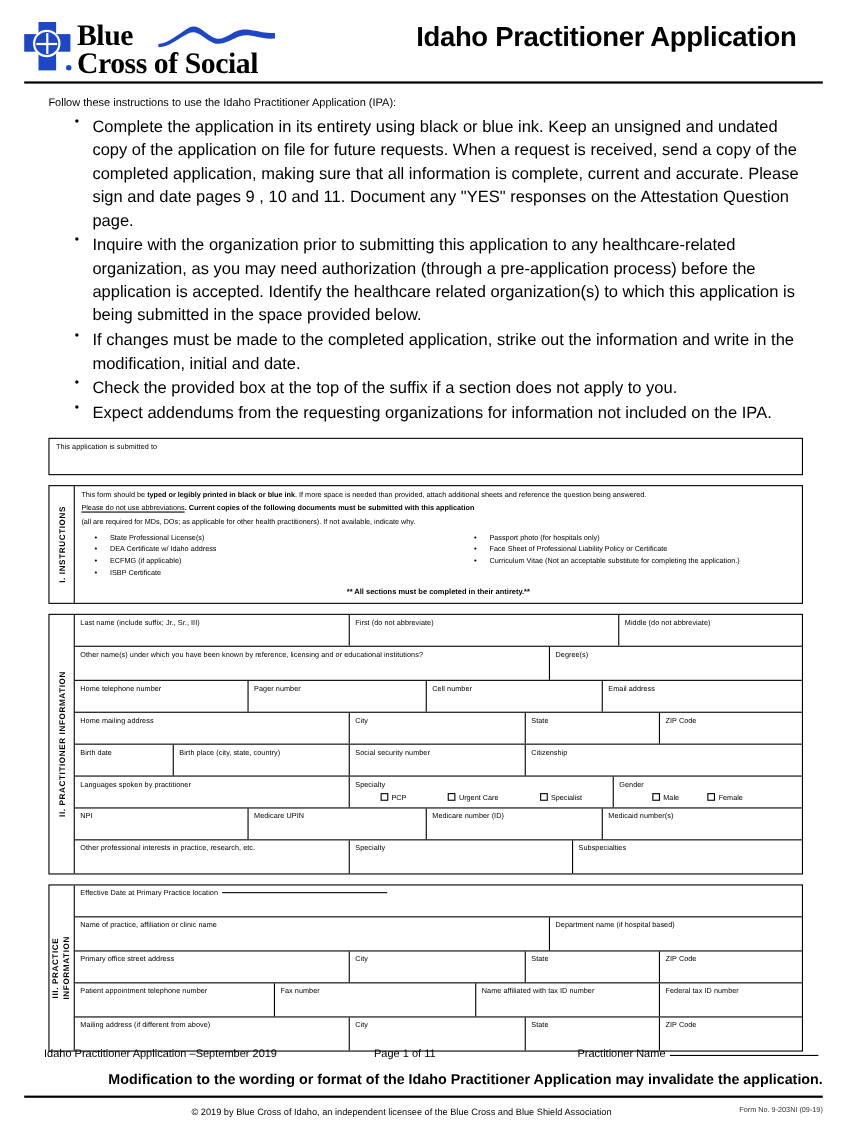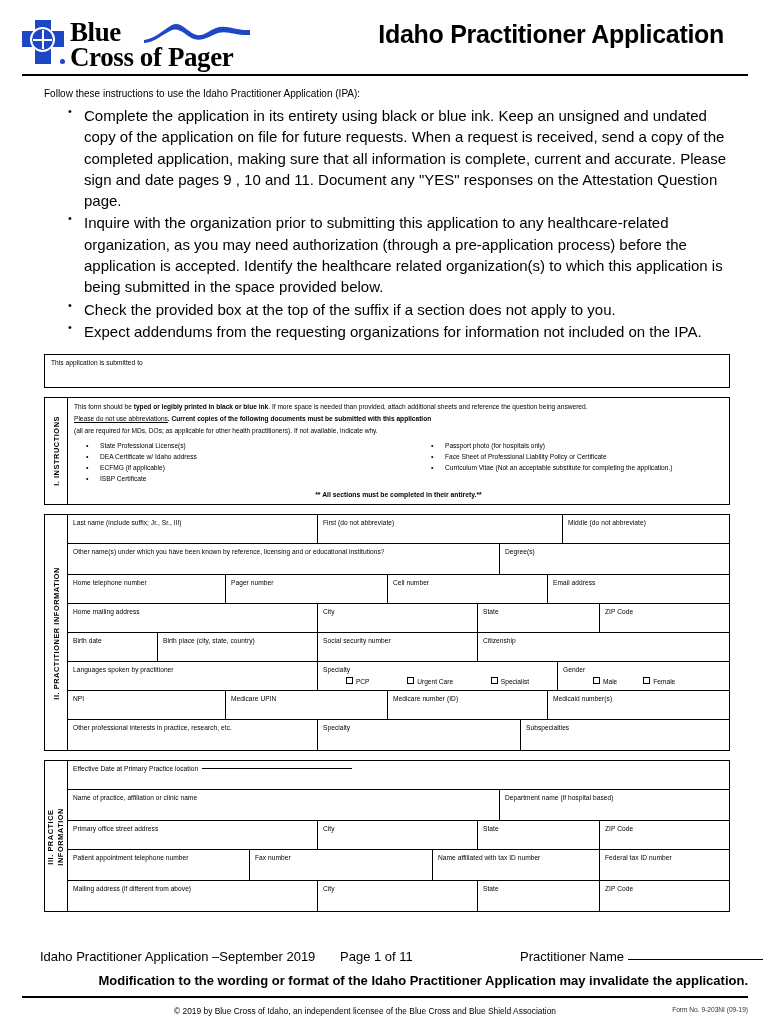--- a/index.html
+++ b/index.html
@@ -281,21 +281,21 @@
   
   .footer {
     position: absolute;
     left: 22px;
     right: 22px;
     bottom: 8px;
   }
   .foot-row {
     display: flex;
     align-items: flex-end;
-    font-size: 13px;
+    font-size: 10px;
     padding: 0 4px 0 18px;
   }
   .foot-left { flex: 0 0 300px; }
   .foot-center { flex: 0 0 180px; text-align: left; }
   .foot-right { flex: 1 1 auto; text-align: right; white-space: nowrap; }
   .foot-right .line {
     display: inline-block;
     border-bottom: 1.1px solid #000;
     width: 135px;
     margin-left: 4px;
@@ -336,34 +336,35 @@
   <div class="header">
     <div class="logo-wrap">
       <div class="logo-cross">
         <div class="bar-v"></div>
         <div class="bar-h"></div>
         <div class="globe"></div>
         <div class="logo-dot"></div>
       </div>
       <div class="logo-text">
         <div class="logo-line1">Blue</div>
-        <div class="logo-line2">Cross of Pager</div>
+        <div class="logo-line2">Cross of Social</div>
         <svg class="logo-mtn" width="110" height="22" viewBox="0 0 110 22">
           <path d="M2 18 C12 17, 20 9, 30 3 C38 -1, 44 8, 52 12 C60 16, 66 9, 74 6 C84 2, 94 9, 108 8 L108 13 C94 14, 86 8, 76 11 C68 14, 60 20, 52 17 C44 14, 38 5, 30 8 C21 12, 12 21, 2 21 Z" fill="#1d47c4"></path>
         </svg>
       </div>
     </div>
     <div class="app-title">Idaho Practitioner Application</div>
   </div>
   <div class="rule-top"></div>
 
   <div class="instr-head">Follow these instructions to use the Idaho Practitioner Application (IPA):</div>
   <ul class="instr">
     <li>Complete the application in its entirety using black or blue ink. Keep an unsigned and undated copy of the application on file for future requests. When a request is received, send a copy of the completed application, making sure that all information is complete, current and accurate. Please sign and date pages 9 , 10 and 11. Document any "YES" responses on the Attestation Question page.</li>
     <li>Inquire with the organization prior to submitting this application to any healthcare-related organization, as you may need authorization (through a pre-application process) before the application is accepted. Identify the healthcare related organization(s) to which this application is being submitted in the space provided below.</li>
+    <li>If changes must be made to the completed application, strike out the information and write in the modification, initial and date.</li>
     <li>Check the provided box at the top of the suffix if a section does not apply to you.</li>
     <li>Expect addendums from the requesting organizations for information not included on the IPA.</li>
   </ul>
 
   <div class="submitted-box">
     <div class="fld-label">This application is submitted to</div>
   </div>
 
   <div class="sec">
     <div class="sec-tab">

